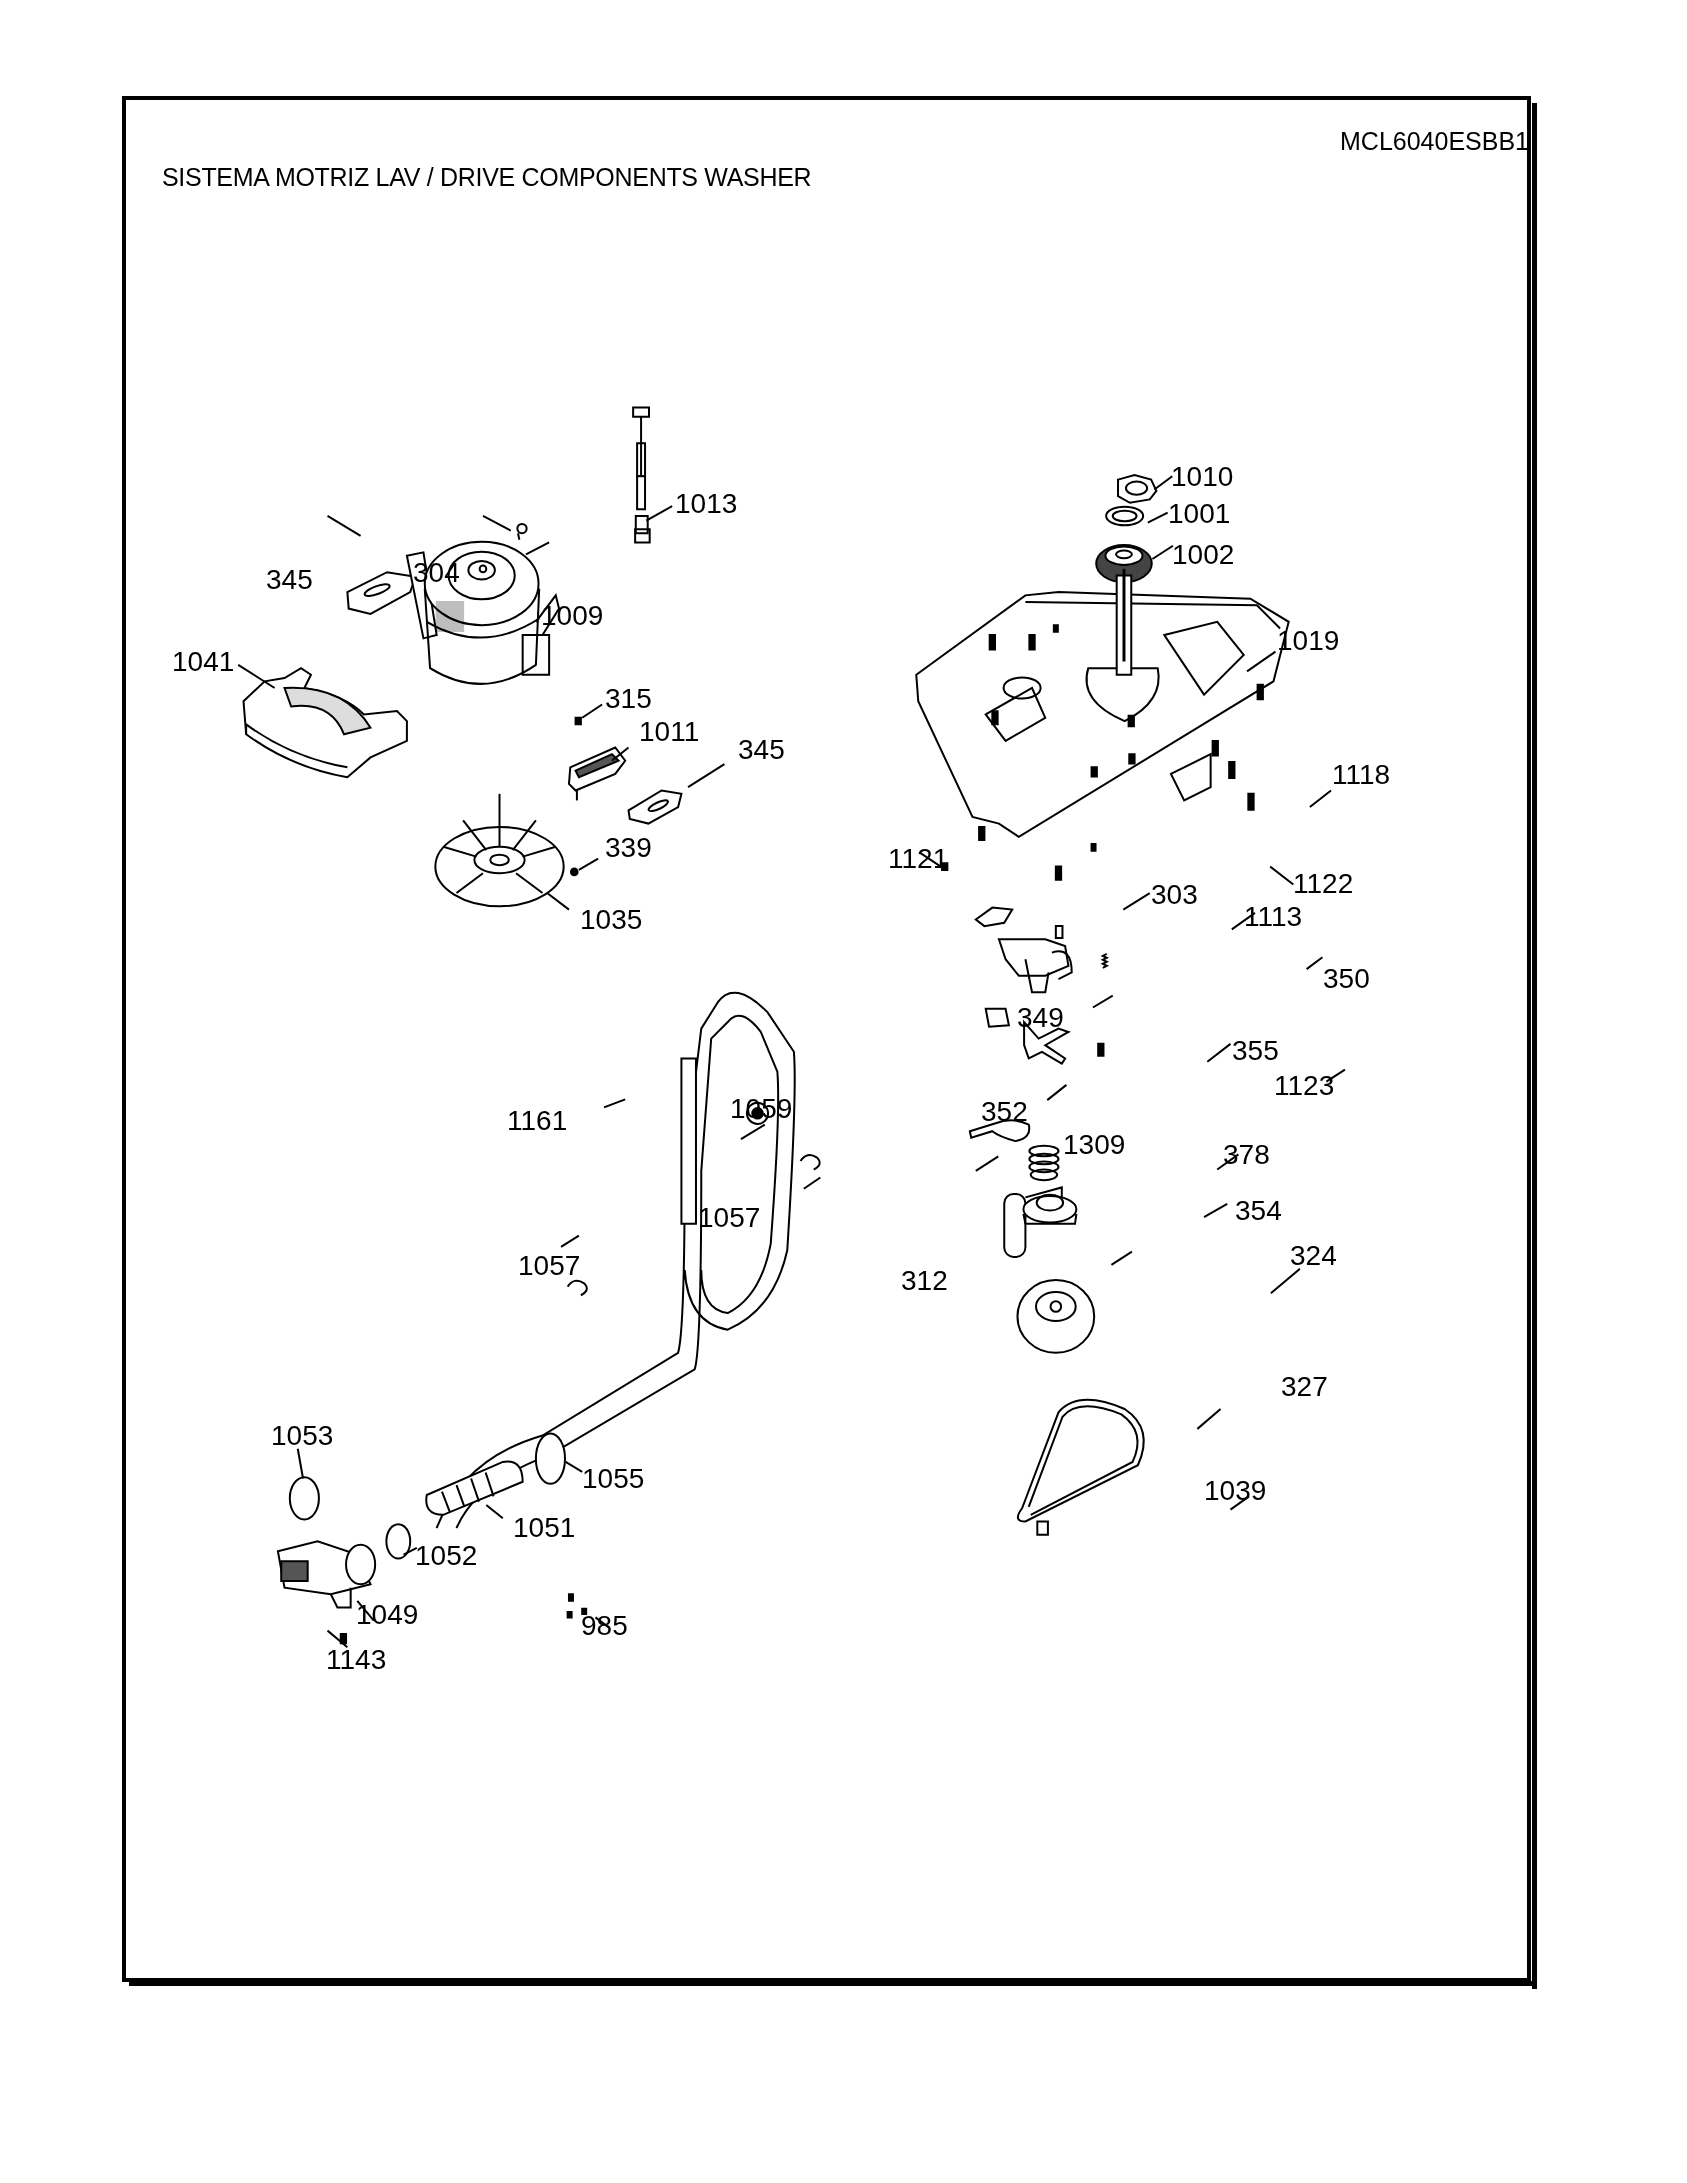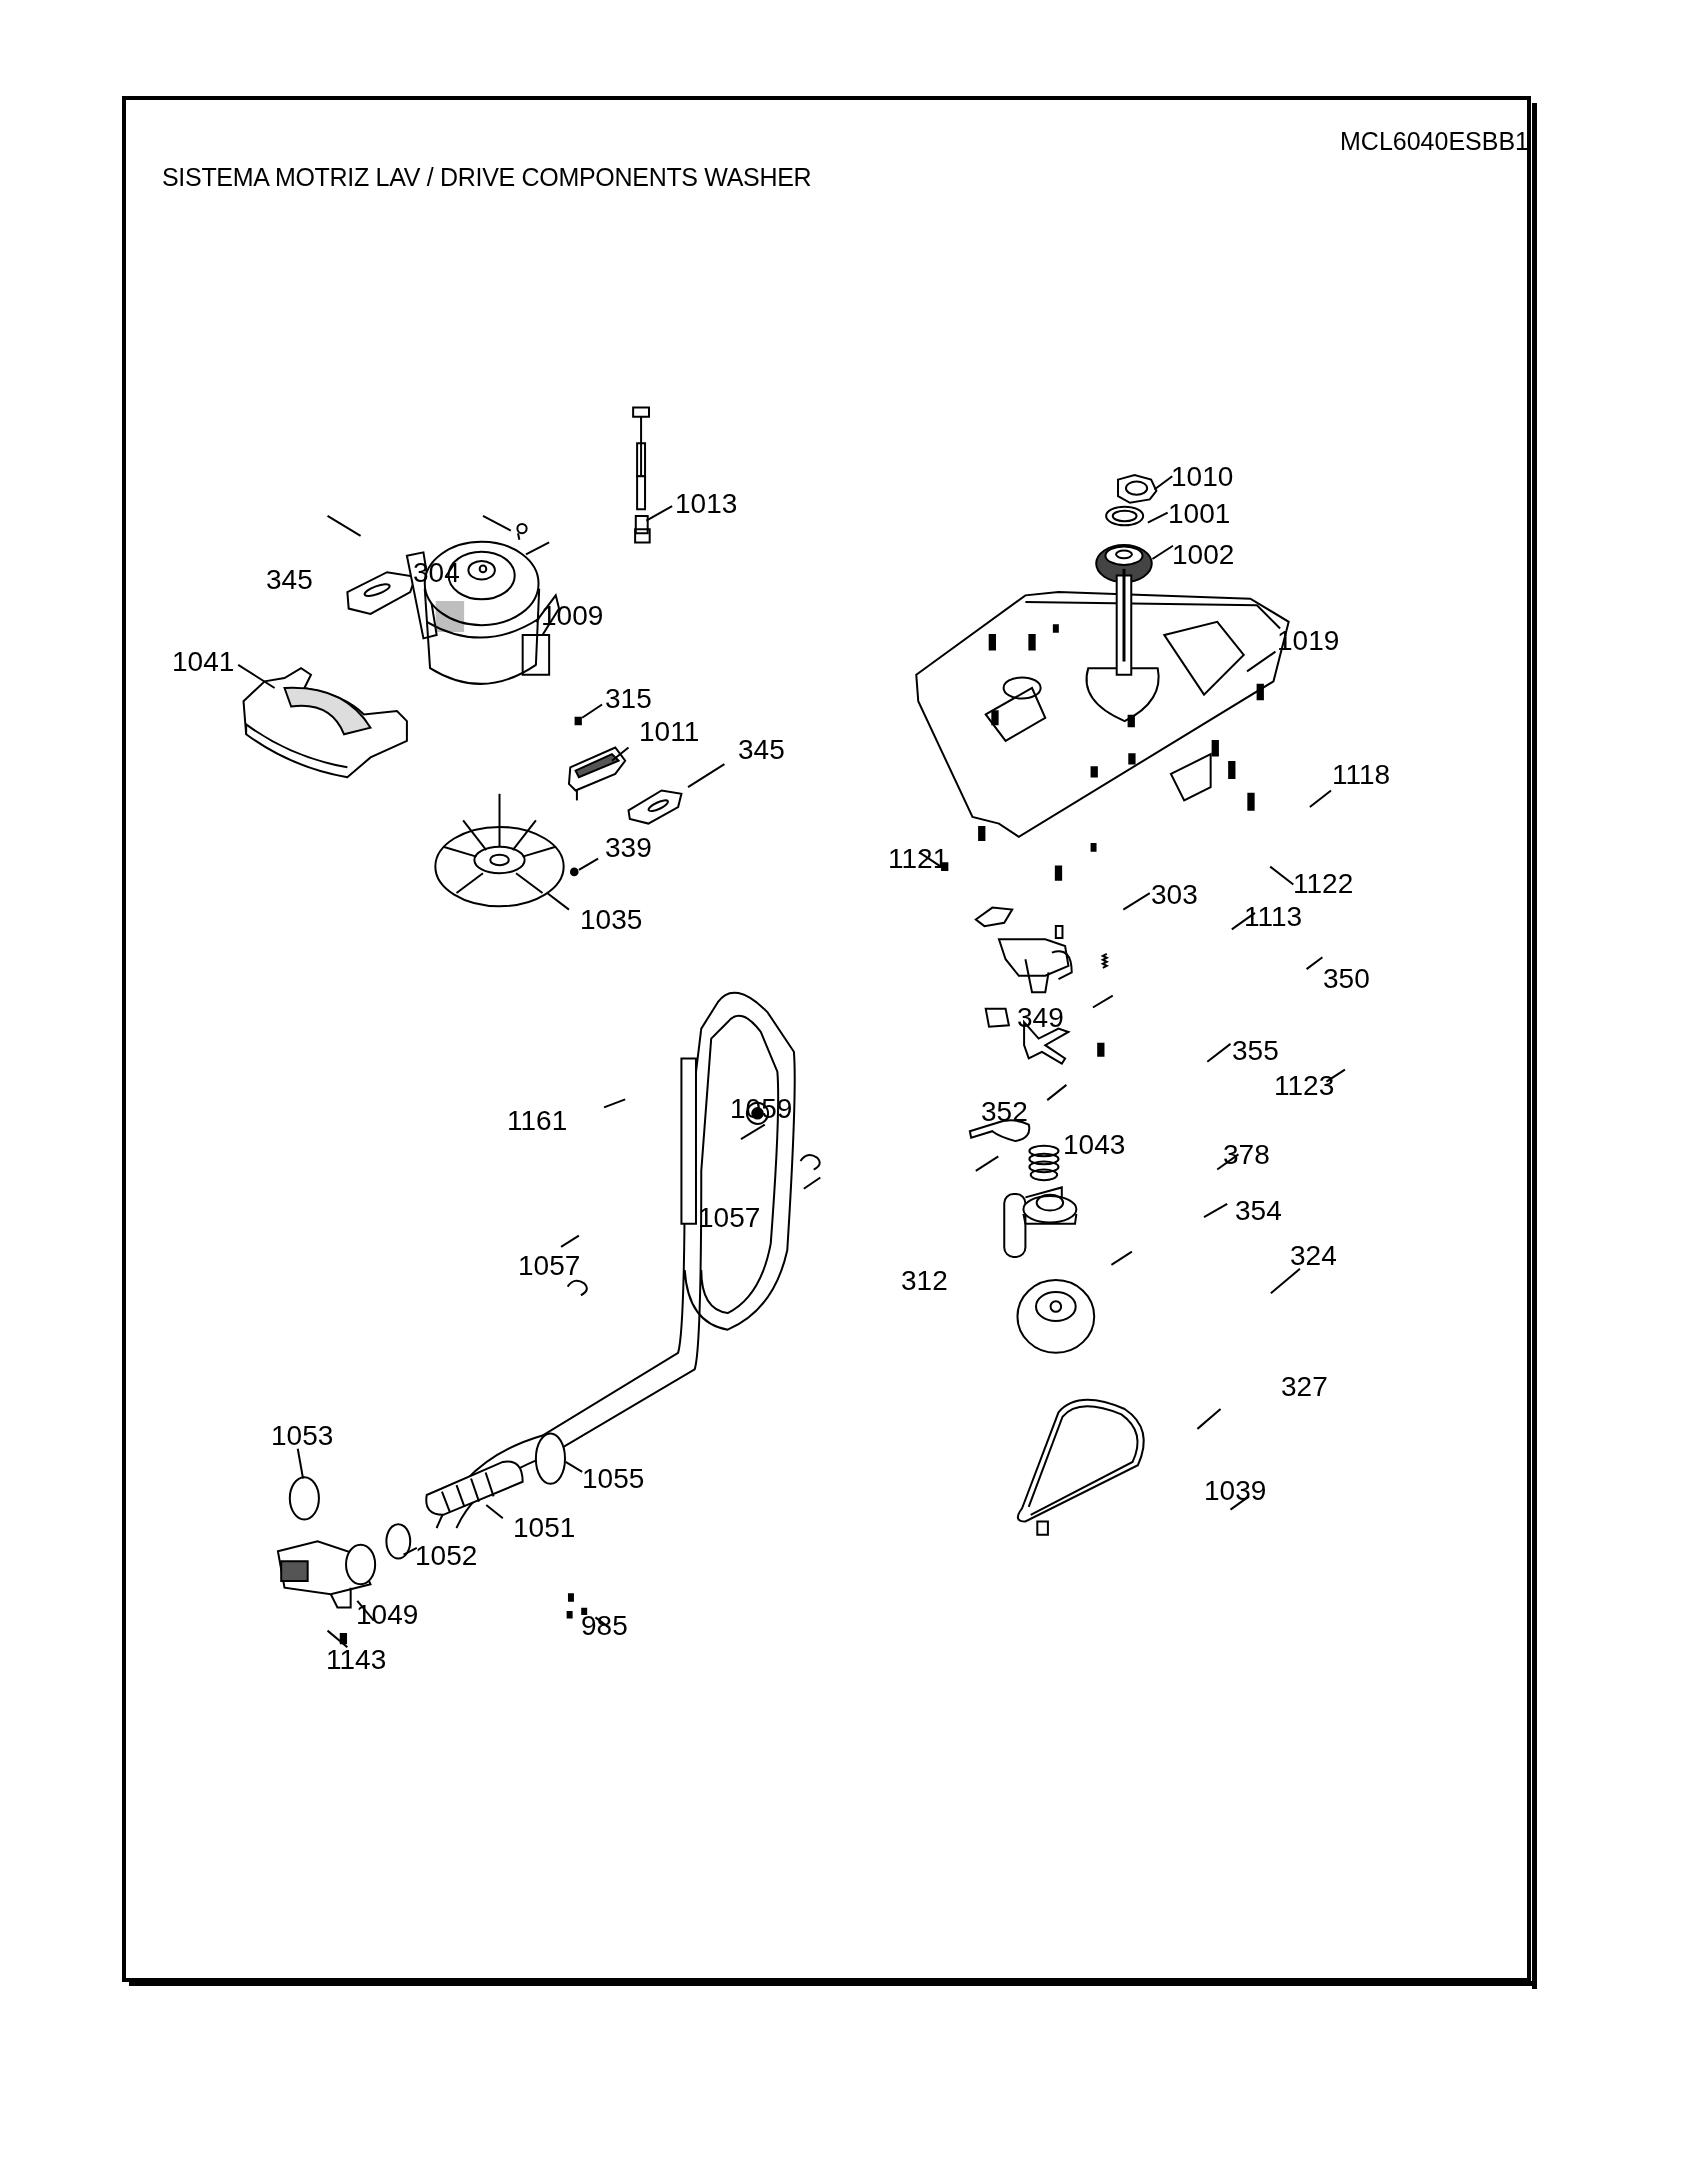--- a/index.html
+++ b/index.html
@@ -305,21 +305,21 @@
 <div class="lbl" style="left:1332px;top:761px">1118</div>
 <div class="lbl" style="left:888px;top:845px">1121</div>
 <div class="lbl" style="left:1293px;top:870px">1122</div>
 <div class="lbl" style="left:1151px;top:881px">303</div>
 <div class="lbl" style="left:1244px;top:903px">1113</div>
 <div class="lbl" style="left:1323px;top:965px">350</div>
 <div class="lbl" style="left:1017px;top:1004px">349</div>
 <div class="lbl" style="left:1232px;top:1037px">355</div>
 <div class="lbl" style="left:981px;top:1098px">352</div>
 <div class="lbl" style="left:1274px;top:1072px">1123</div>
-<div class="lbl" style="left:1063px;top:1131px">1043</div>
+<div class="lbl" style="left:1063px;top:1131px">1309</div>
 <div class="lbl" style="left:1223px;top:1141px">378</div>
 <div class="lbl" style="left:1235px;top:1197px">354</div>
 <div class="lbl" style="left:901px;top:1267px">312</div>
 <div class="lbl" style="left:1290px;top:1242px">324</div>
 <div class="lbl" style="left:1281px;top:1373px">327</div>
 <div class="lbl" style="left:1204px;top:1477px">1039</div>
 
 <div class="lbl" style="left:507px;top:1107px">1161</div>
 <div class="lbl" style="left:730px;top:1095px">1059</div>
 <div class="lbl" style="left:698px;top:1204px">1057</div>

